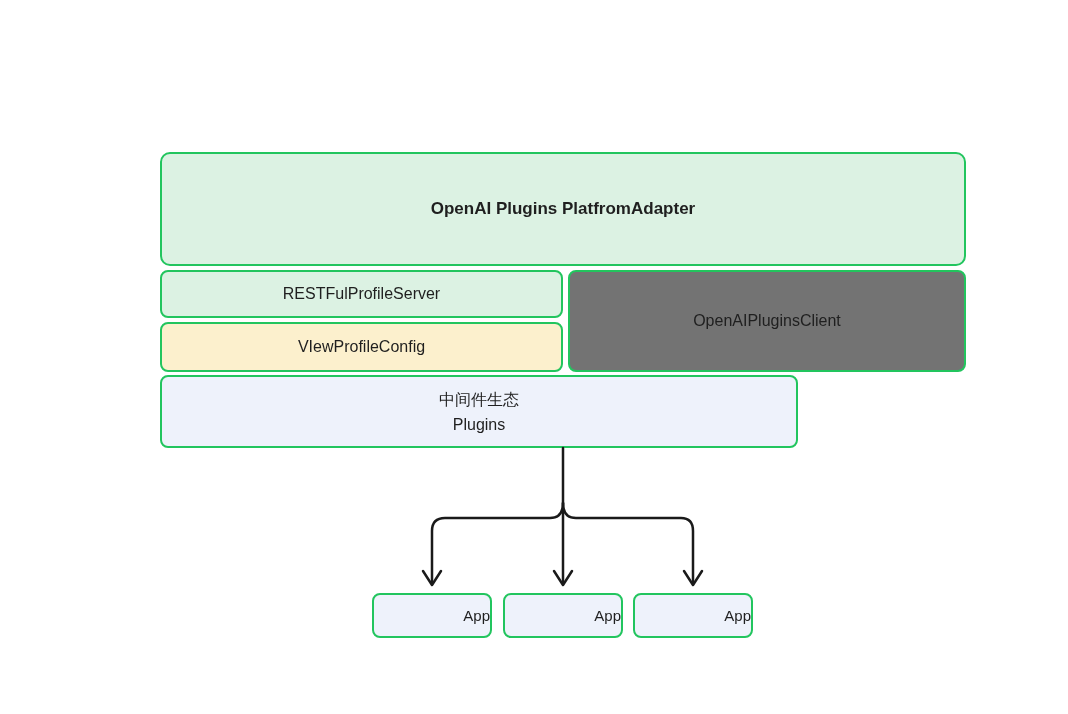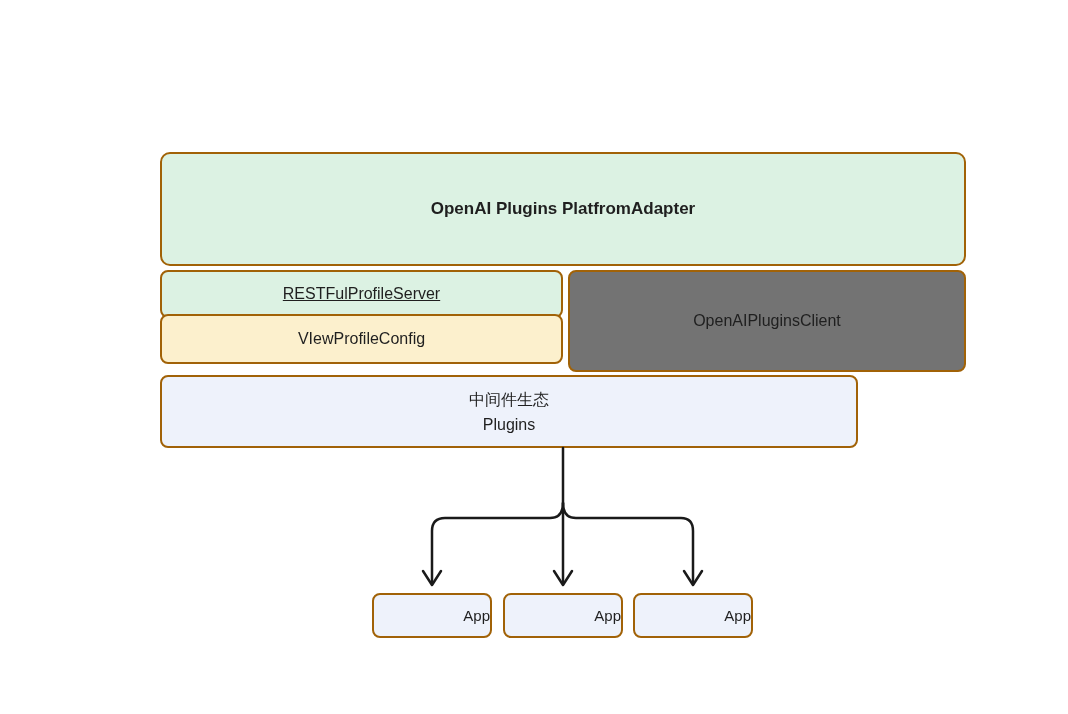--- a/index.html
+++ b/index.html
@@ -11,51 +11,50 @@
   .canvas {
     position: relative;
     width: 1068px;
     height: 714px;
     background: #ffffff;
     overflow: hidden;
   }
   .box {
     position: absolute;
     box-sizing: border-box;
-    border: 2px solid #a16207;
+    border: 2px solid #22c55e;
     border-radius: 8px;
     display: flex;
     align-items: center;
     justify-content: center;
     color: #1f1f1f;
     font-size: 16px;
     text-align: center;
   }
   .box-adapter {
     left: 160px; top: 152px; width: 806px; height: 114px;
     background: #dcf2e3;
     border-radius: 10px;
     font-weight: 700;
     font-size: 17px;
   }
   .box-rest {
     left: 160px; top: 270px; width: 403px; height: 48px;
     background: #dcf2e3;
-    text-decoration: underline;
   }
   .box-view {
-    left: 160px; top: 314px; width: 403px; height: 50px;
+    left: 160px; top: 322px; width: 403px; height: 50px;
     background: #fcf0cd;
   }
   .box-client {
     left: 568px; top: 270px; width: 398px; height: 102px;
     background: #737373;
   }
   .box-middleware {
-    left: 160px; top: 375px; width: 698px; height: 73px;
+    left: 160px; top: 375px; width: 638px; height: 73px;
     background: #eef2fb;
     flex-direction: column;
     line-height: 25px;
   }
   .box-app {
     top: 593px; width: 120px; height: 45px;
     background: #eef2fb;
     font-size: 15px;
     justify-content: flex-end;
   }

